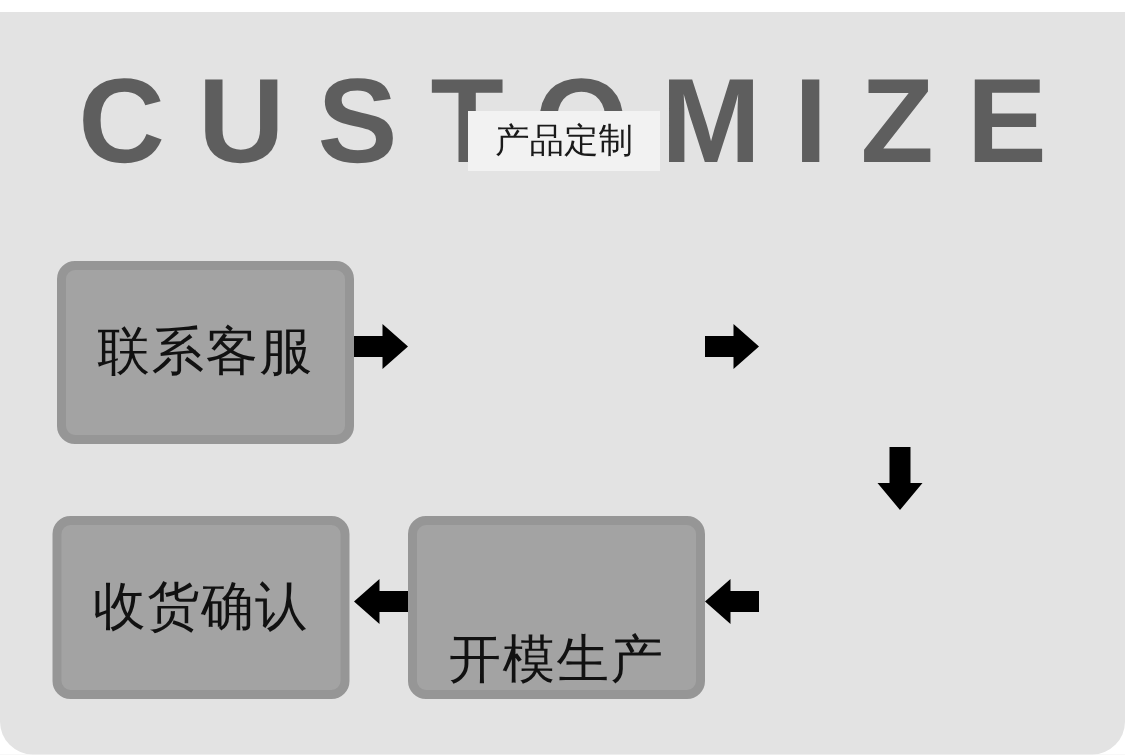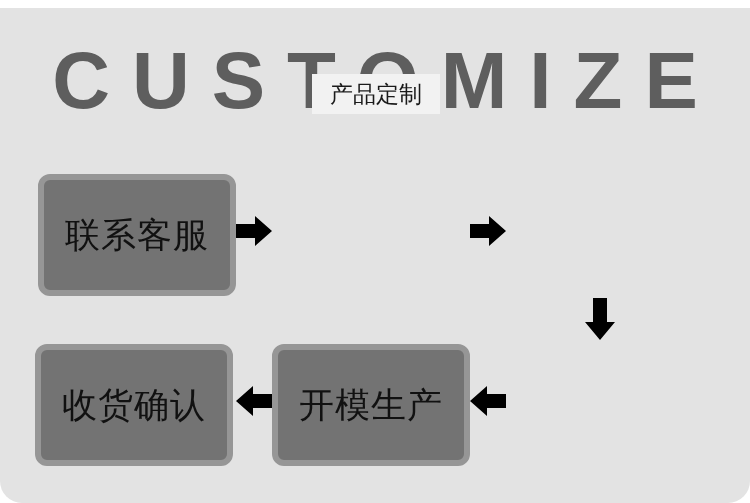--- a/index.html
+++ b/index.html
@@ -78,21 +78,21 @@
     top: 150px;
     width: 750px;
     height: 345px;
   }
 
   .step-box {
     position: absolute;
     width: 198px;
     height: 122px;
     box-sizing: border-box;
-    background: #737373;
+    background: #a3a3a3;
     border: 6px solid #969696;
     border-radius: 12px;
     display: flex;
     align-items: center;
     justify-content: center;
   }
   .step-label {
     font-family: "DejaVu Serif", "Liberation Serif", serif;
     font-size: 35px;
     line-height: 40px;
@@ -101,21 +101,21 @@
     white-space: nowrap;
     user-select: none;
   }
 
   
   #box-1 { left: 38px;  top: 16px; }
   #box-2 { left: 272px; top: 16px; }
   #box-3 { left: 506px; top: 16px; }
   
   #box-4 { left: 35px;  top: 186px; }
-  #box-5 { left: 272px; top: 186px; }
+  #box-5 { left: 272px; top: 186px; align-items: flex-end; }
   #box-6 { left: 506px; top: 186px; }
 
   
   .arrow {
     position: absolute;
   }
   .arrow svg { display: block; }
 
   #arrow-1 { left: 236px; top: 56px; }   
   #arrow-2 { left: 470px; top: 56px; }   

